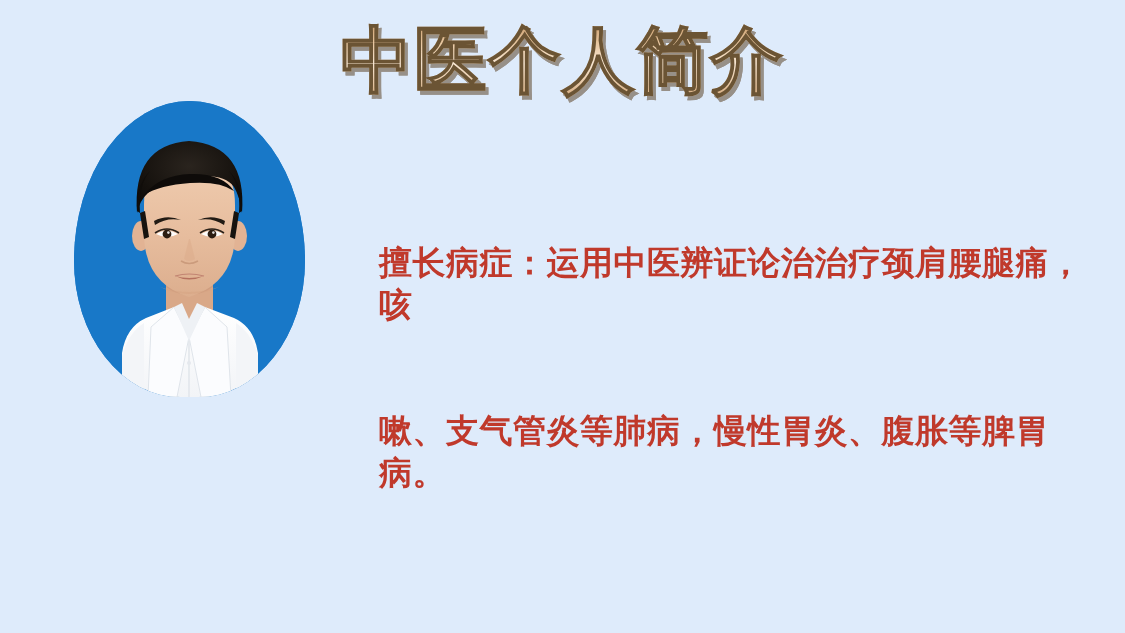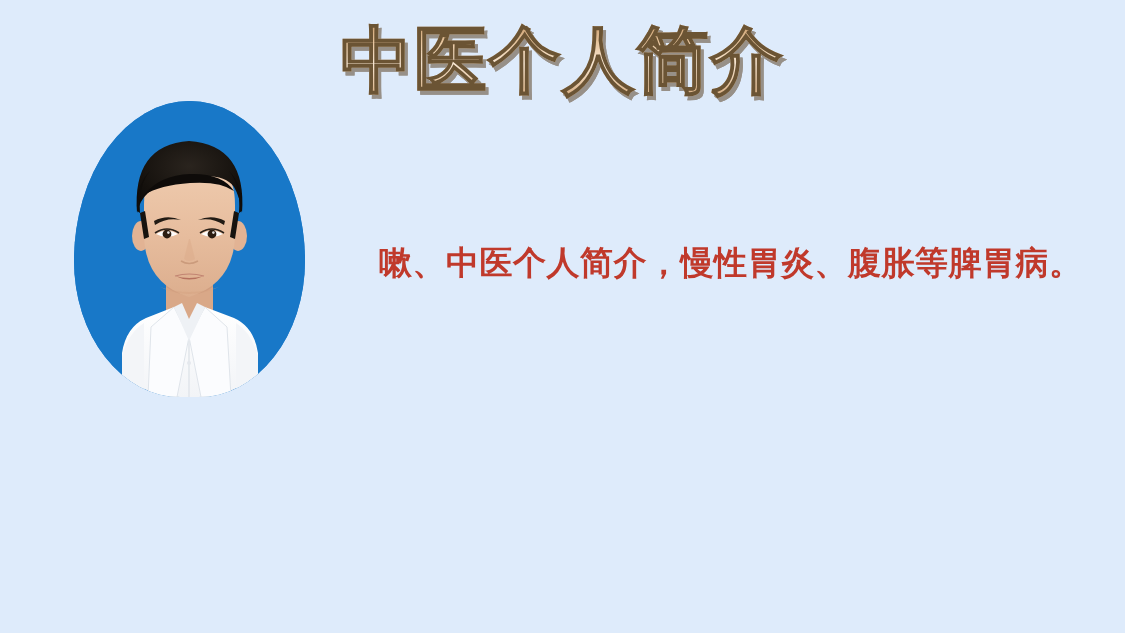--- a/index.html
+++ b/index.html
@@ -136,21 +136,22 @@
       <path d="M107 160 Q115 165 124 160" stroke="#cb9b7c" stroke-width="1.5" fill="none"></path>
 
       <path d="M101 175 Q115 182 130 175 Q115 179 101 175 Z" fill="#b5705e"></path>
       <path d="M101 175 Q115 171 130 175" stroke="#c28573" stroke-width="1.2" fill="none"></path>
 
       <path d="M86 186 Q115 200 145 186 Q115 196 86 186 Z" fill="#d4a181" opacity=".45"></path>
     </svg>
   </div>
 
   <div class="info">
-    <span class="line">嗽、中医个人简介，慢性胃炎、腹胀等脾胃病。</span>
+    <span class="line">擅长病症：运用中医辨证论治治疗颈肩腰腿痛，咳</span>
+    <span class="line">嗽、支气管炎等肺病，慢性胃炎、腹胀等脾胃病。</span>
     
     
     
     
     
   </div>
 
 </div>
 
 </body></html>

